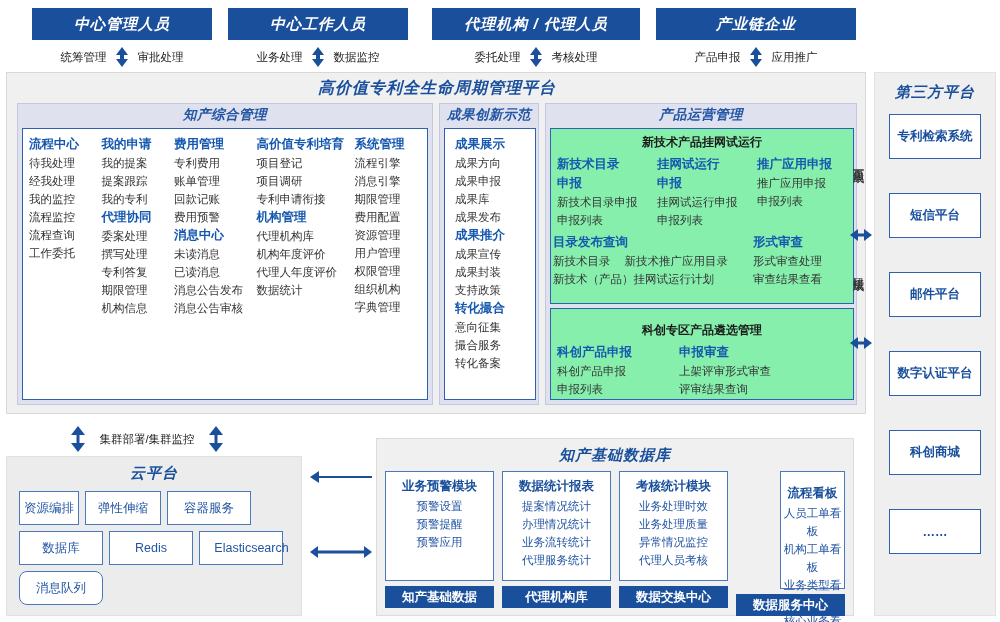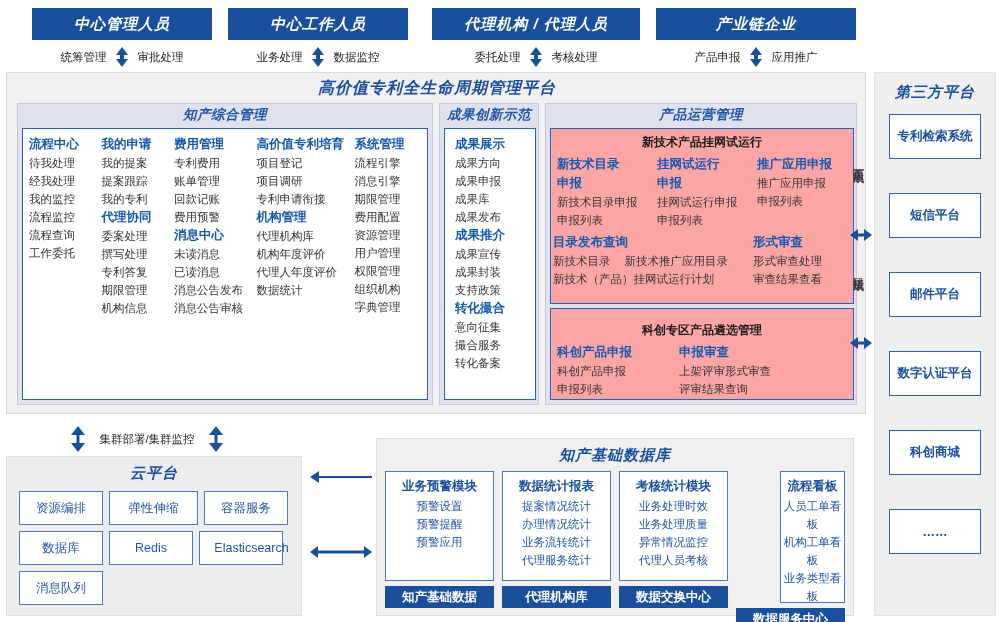--- a/index.html
+++ b/index.html
@@ -79,21 +79,21 @@
   }
   .section-body { background: #ffffff; border: 1.5px solid #2f62ad; }
 
   
   .grp-head {
     font-size: 12.5px; font-weight: bold; color: #1558b0;
     line-height: 19px; white-space: nowrap;
   }
   .grp-item { font-size: 11.5px; color: #333; line-height: 18px; white-space: nowrap; }
 
-  .sub-panel { border: 1.5px solid #2f62ad; background:#fca5a5; }
+  .sub-panel { border: 1.5px solid #2f62ad; background:#86efac; }
   .sub-title { font-size: 12px; font-weight: bold; color: #1a1a1a; text-align:center; }
 
   
   .tp-title { font-size: 15px; font-weight: bold; font-style: italic; color:#1a4f9c; text-align:center; letter-spacing:1px;}
   #thirdparty { background:#efefef; border:1px solid #e2e2e2; }
   .tp-box { border: 1.5px solid #2f62ad; background:#fff; color:#1a4f9c; font-size:12.5px; font-weight:bold; }
   .vtext { writing-mode: vertical-rl; text-orientation: upright; font-size: 11.5px; color:#333; letter-spacing:1px; line-height:1; }
 
   
   #cloud { background:#ececec; border:1px solid #e0e0e0; }
@@ -341,27 +341,27 @@
       </div>
     <span class="cluster-lbl" style="margin:0 14px;">集群部署/集群监控</span>
     <div class="vdar vdar-lg">
         <i></i>
       </div>
   </div>
 
   <div id="cloud" class="abs" style="left:6px; top:456px; width:296px; height:160px;">
     <div class="cloud-title" style="margin-top:7px;">云平台</div>
     <div id="cloud-grid" style="display:flex; flex-wrap:wrap; gap:6px; padding:8px 12px 0 12px;">
-        <div class="cloud-cell ctr" style="width: 84px; height: 34px;">资源编排</div>
-        <div class="cloud-cell ctr" style="width: 89px; height: 34px;">弹性伸缩</div>
+        <div class="cloud-cell ctr" style="width: 60px; height: 34px;">资源编排</div>
+        <div class="cloud-cell ctr" style="width: 76px; height: 34px;">弹性伸缩</div>
         <div class="cloud-cell ctr" style="width: 84px; height: 34px;">容器服务</div>
         <div class="cloud-cell ctr" style="width: 84px; height: 34px;">数据库</div>
         <div class="cloud-cell ctr" style="width: 84px; height: 34px;">Redis</div>
         <div class="cloud-cell ctr" style="width: 84px; height: 34px; padding-left: 21px;">Elasticsearch</div>
-        <div class="cloud-cell ctr" style="width: 84px; height: 34px;">消息队列</div>
+        <div class="cloud-cell ctr" style="width: 84px; height: 34px; border-radius: 8px;">消息队列</div>
       </div>
   </div>
 
   <div class="abs" style="left:310px; top:470px; width:62px; height:14px;">
     <div class="harrow-left">
         <i></i>
       </div>
   </div>
   <div class="abs" style="left:310px; top:545px; width:62px; height:14px;">
     <div class="hdar">
@@ -395,21 +395,21 @@
           <div class="db-col" style="height: 110px; padding-top: 4px;">
             <div class="db-col-head">考核统计模块</div>
             <div class="db-col-item">业务处理时效</div>
             <div class="db-col-item">业务处理质量</div>
             <div class="db-col-item">异常情况监控</div>
             <div class="db-col-item">代理人员考核</div>
           </div>
           <div class="db-foot ctr" style="margin-top: 5px;">数据交换中心</div>
         </div>
         <div style="width: 110px;">
-          <div class="db-col" style="height: 132px; padding-top: 4px; margin-left: 44px;">
+          <div class="db-col" style="height: 118px; padding-top: 11px; margin-left: 44px;">
             <div class="db-col-head">流程看板</div>
             <div class="db-col-item">人员工单看板</div>
             <div class="db-col-item">机构工单看板</div>
             <div class="db-col-item">业务类型看板</div>
             <div class="db-col-item">核心业务看板</div>
           </div>
           <div class="db-foot ctr" style="margin-top: 5px;">数据服务中心</div>
         </div>
       </div>
   </div>

